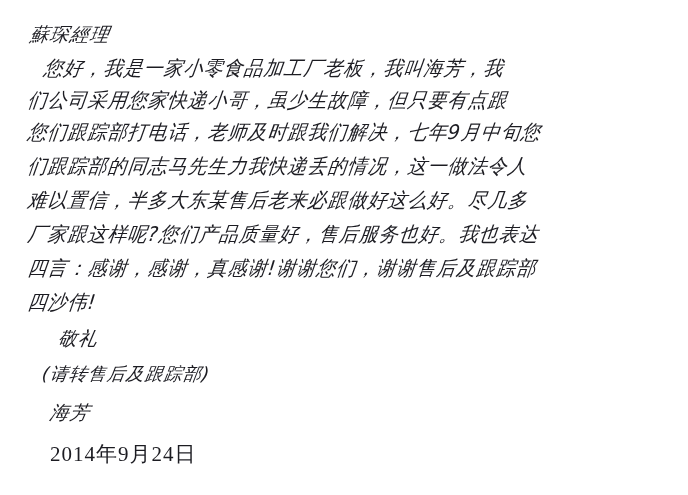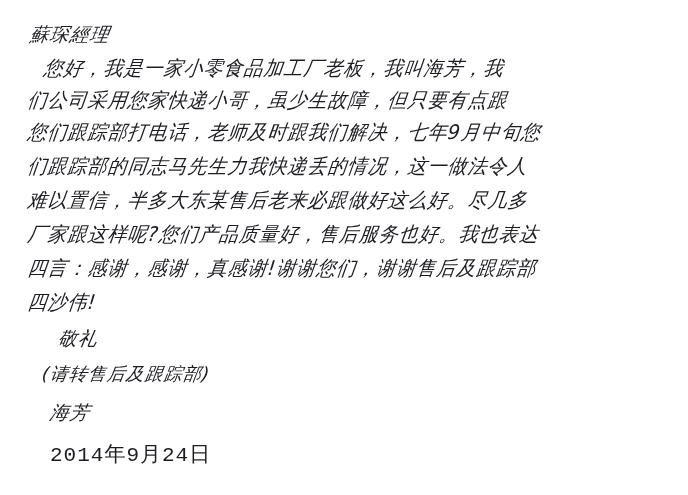--- a/index.html
+++ b/index.html
@@ -43,21 +43,21 @@
     transform: skewX(-8deg);
   }
   .name {
     font-size: 19px;
     transform: skewX(-10deg);
   }
   .date {
     position: absolute;
     font-size: 21px;
     color: #1c1c22;
-    font-family: Liberation Mono, monospace;
+    font-family: Liberation Serif, serif;
     letter-spacing: 1px;
     white-space: pre;
   }
 </style>
 </head>
 <body>
 
 <div id="page">
 
   <div class="hw salutation" style="left:30px; top:22px;">蘇琛經理</div>

